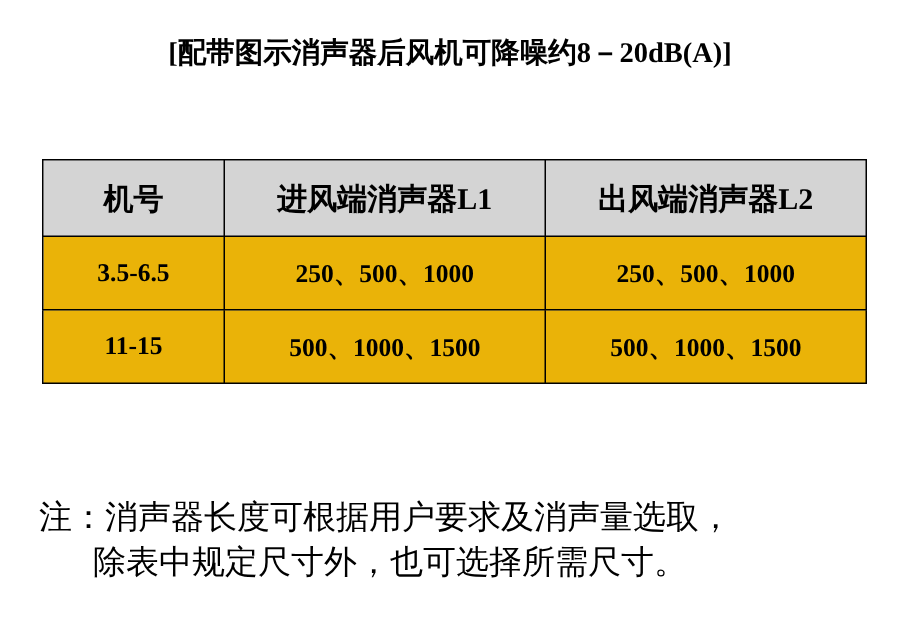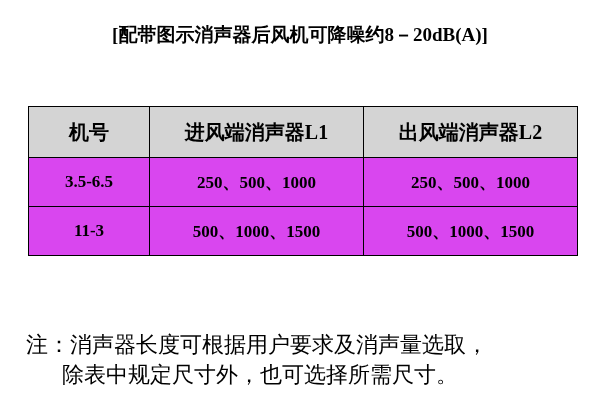--- a/index.html
+++ b/index.html
@@ -61,21 +61,21 @@
     margin-top: 32px;
   }
   table.spec tbody td {
     height: 48px;
     font-size: 17px;
   }
   tr.shade td {
     background: #d4d4d4;
   }
   tr.plain td {
-    background: #d946ef;
+    background: #eab308;
   }
   .col-a { width: 120px; }
   .col-b { width: 213px; }
   .col-c { width: 213px; }
 
   .note {
     position: absolute;
     left: 26px;
     top: 330px;
     width: 556px;
@@ -102,21 +102,21 @@
         <th class="col-c">出风端消声器L2</th>
       </tr>
     </thead>
     <tbody>
       <tr class="plain">
         <td class="col-a">3.5-6.5</td>
         <td class="col-b">250、500、1000</td>
         <td class="col-c">250、500、1000</td>
       </tr>
       <tr class="plain">
-        <td class="col-a">11-3</td>
+        <td class="col-a">11-15</td>
         <td class="col-b">500、1000、1500</td>
         <td class="col-c">500、1000、1500</td>
       </tr>
     </tbody>
   </table>
 
   <div class="note">
     <span class="l1">注：消声器长度可根据用户要求及消声量选取，</span>
     <span class="l2">除表中规定尺寸外，也可选择所需尺寸。</span>
   </div>

